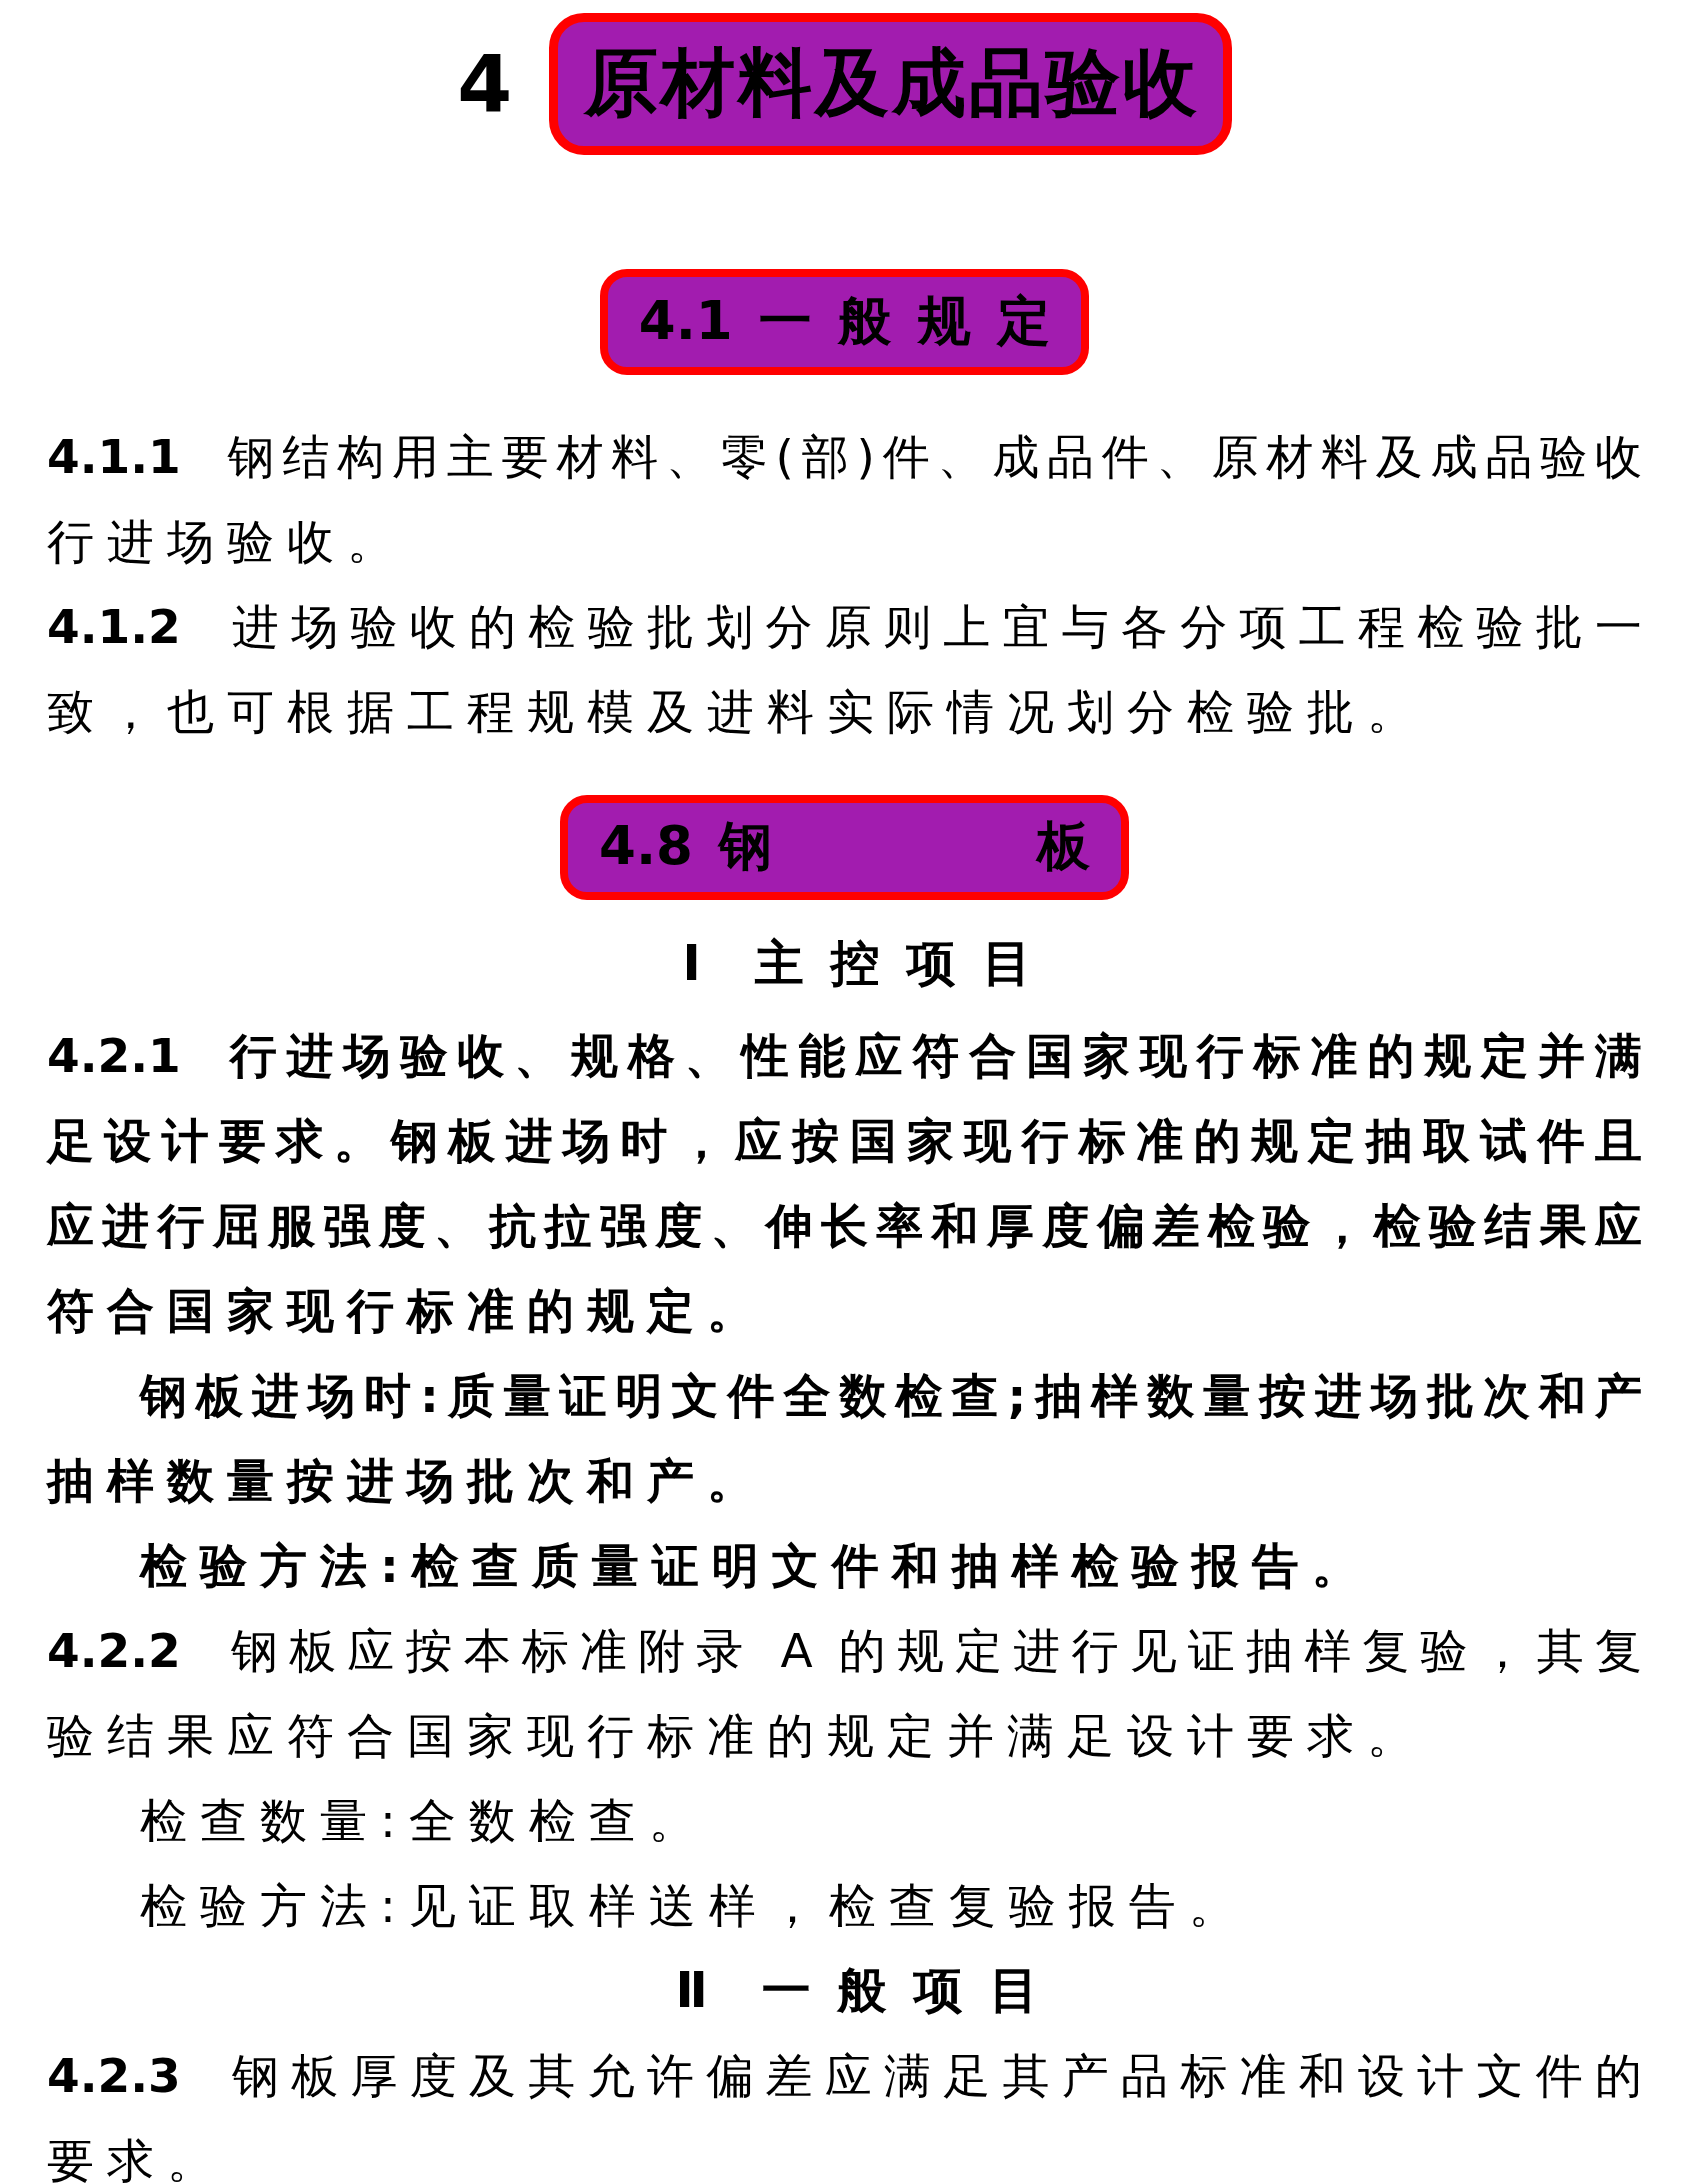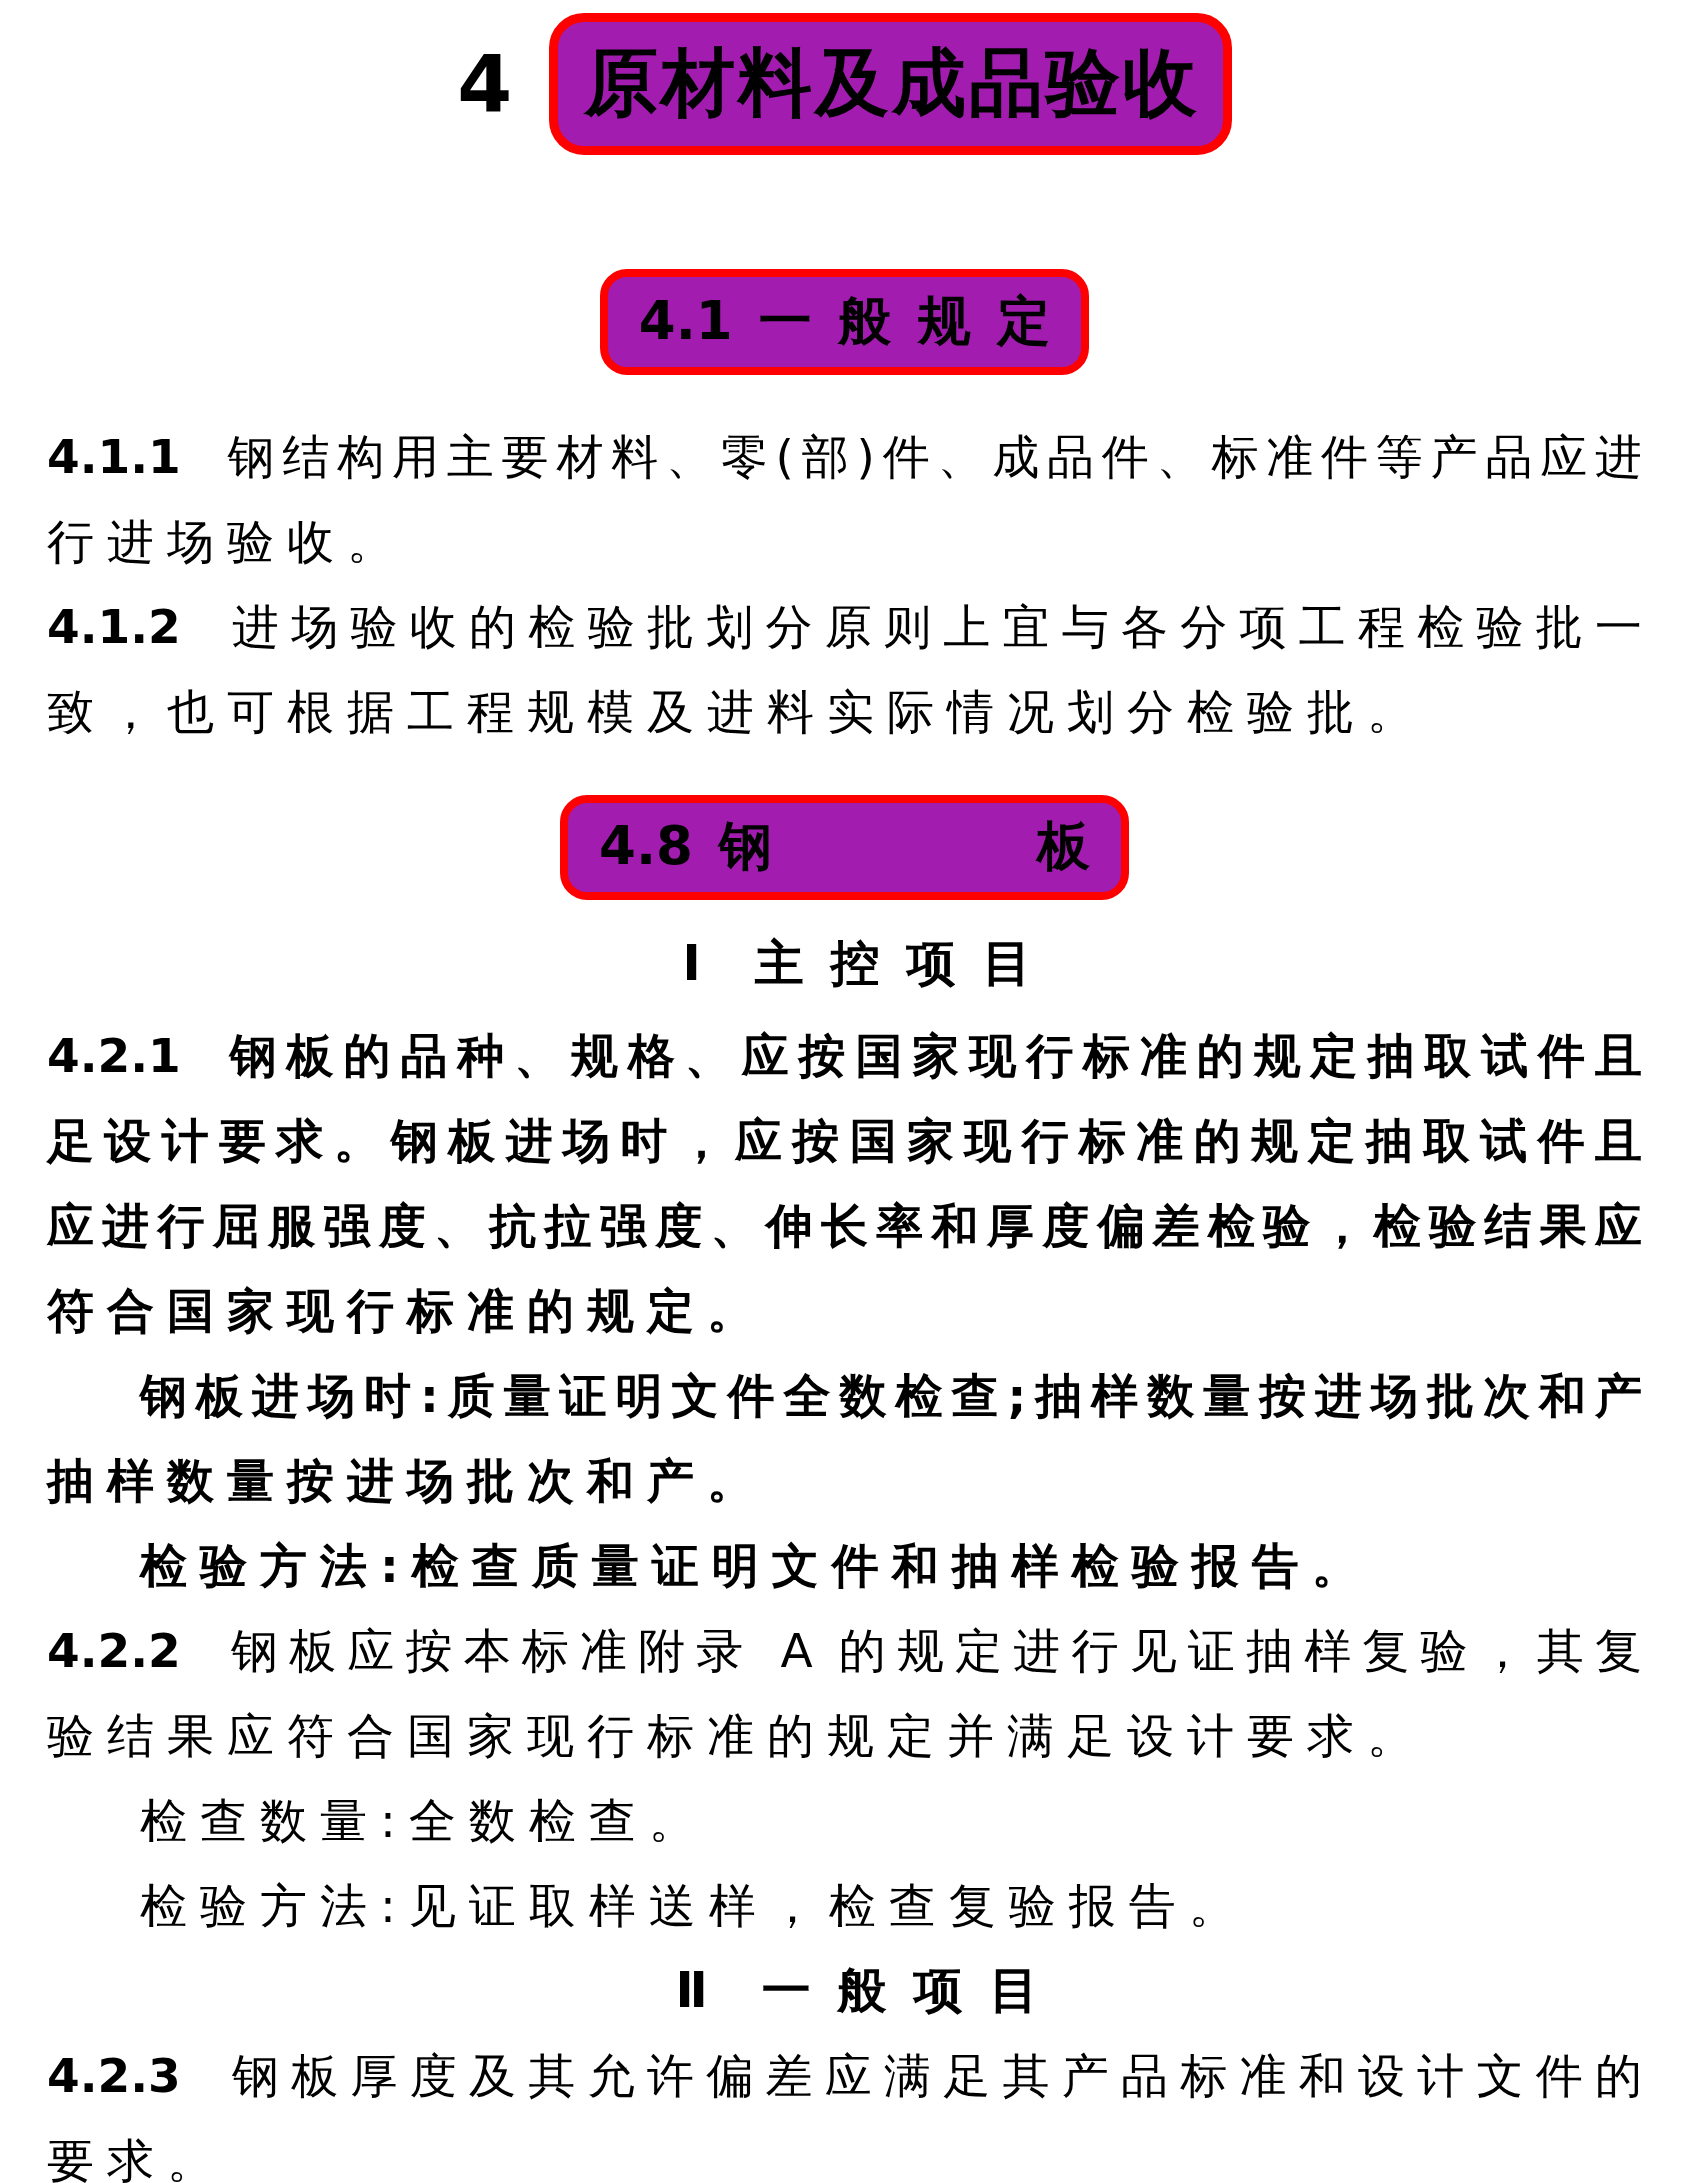--- a/index.html
+++ b/index.html
@@ -62,21 +62,21 @@
 
   <div class="section-heading sh-41">
     <span class="red-box sec-box">
       <span class="sec-num">4.1</span><span class="sec-title">一般规定</span>
     </span>
   </div>
 
   <div class="body-text">
 
     <div class="para">
-      <div class="line full"><span class="item-num">4.1.1</span><span>钢结构用主要材料、零(部)件、成品件、标准件等产品应进</span></div>
+      <div class="line full"><span class="item-num">4.1.1</span><span>钢结构用主要材料、零(部)件、成品件、原材料及成品验收</span></div>
       <div class="line last">行进场验收。</div>
     </div>
 
     <div class="para">
       <div class="line full"><span class="item-num">4.1.2</span><span>进场验收的检验批划分原则上宜与各分项工程检验批一</span></div>
       <div class="line last">致，也可根据工程规模及进料实际情况划分检验批。</div>
     </div>
   </div>
 
   <div class="section-heading sh-42">
@@ -85,21 +85,21 @@
     </span>
   </div>
 
   <div class="subheading main">
     <span class="numeral">Ⅰ</span><span class="subtitle">主控项目</span>
   </div>
 
   <div class="body-text" style="margin-top:0">
 
     <div class="para bold">
-      <div class="line full"><span class="item-num">4.2.1</span><span>钢板的品种、规格、应按国家现行标准的规定抽取试件且</span></div>
+      <div class="line full"><span class="item-num">4.2.1</span><span>行进场验收、规格、性能应符合国家现行标准的规定并满</span></div>
       <div class="line full">足设计要求。钢板进场时，应按国家现行标准的规定抽取试件且</div>
       <div class="line full">应进行屈服强度、抗拉强度、伸长率和厚度偏差检验，检验结果应</div>
       <div class="line last">符合国家现行标准的规定。</div>
     </div>
     <div class="para bold">
       <div class="line full indent">钢板进场时:质量证明文件全数检查;抽样数量按进场批次和产</div>
       <div class="line last">抽样数量按进场批次和产。</div>
     </div>
     <div class="para bold">
       <div class="line last indent">检验方法:检查质量证明文件和抽样检验报告。</div>

